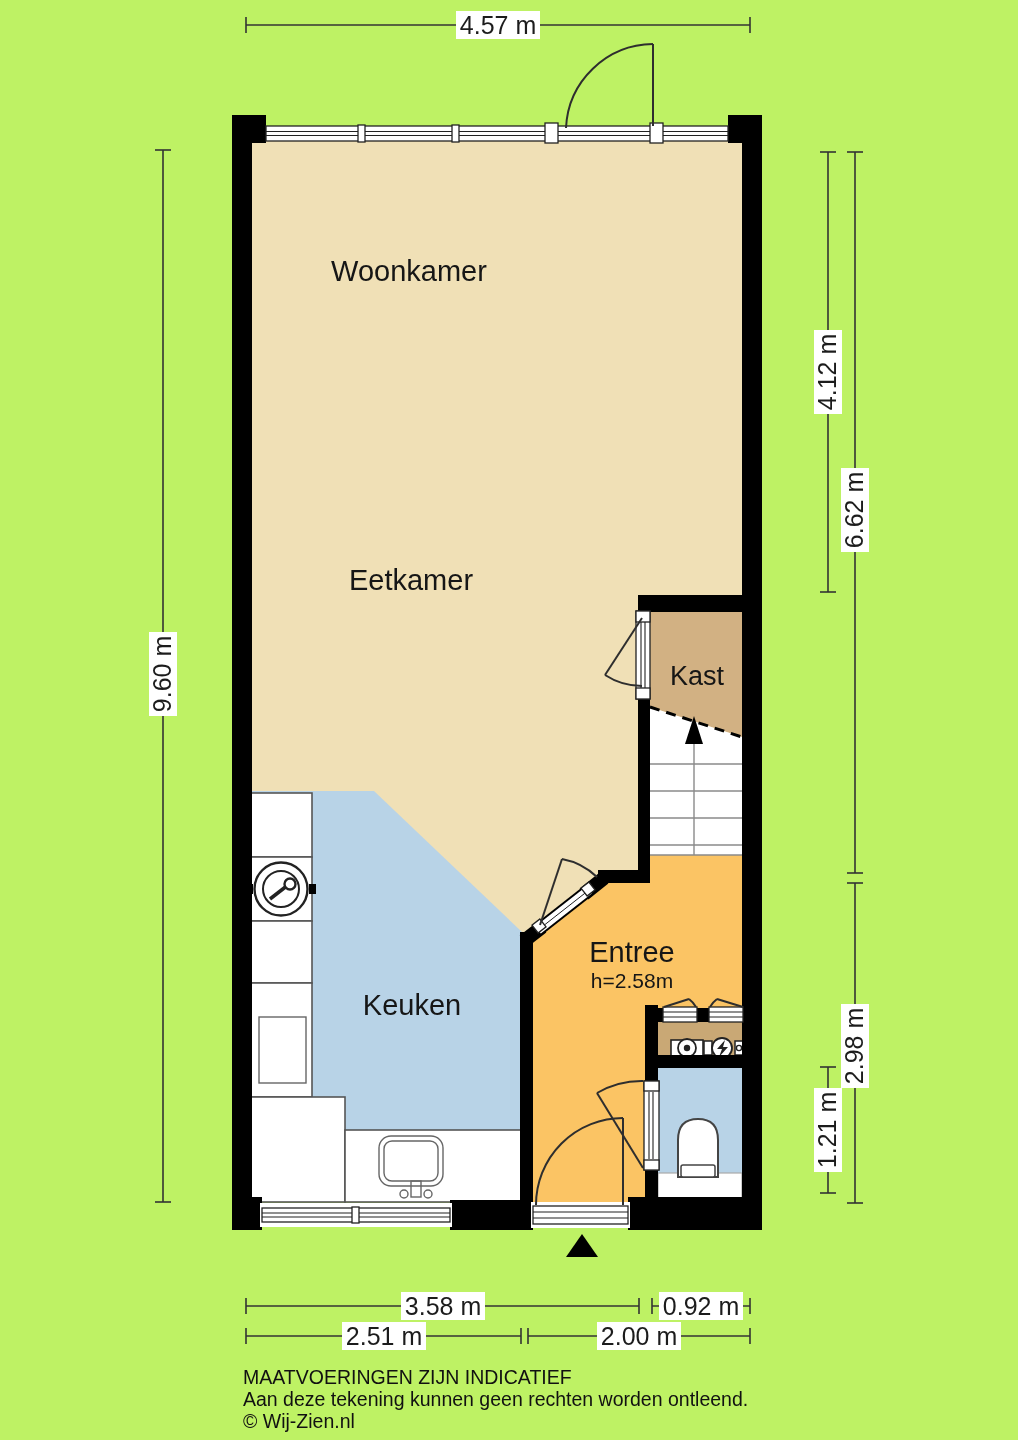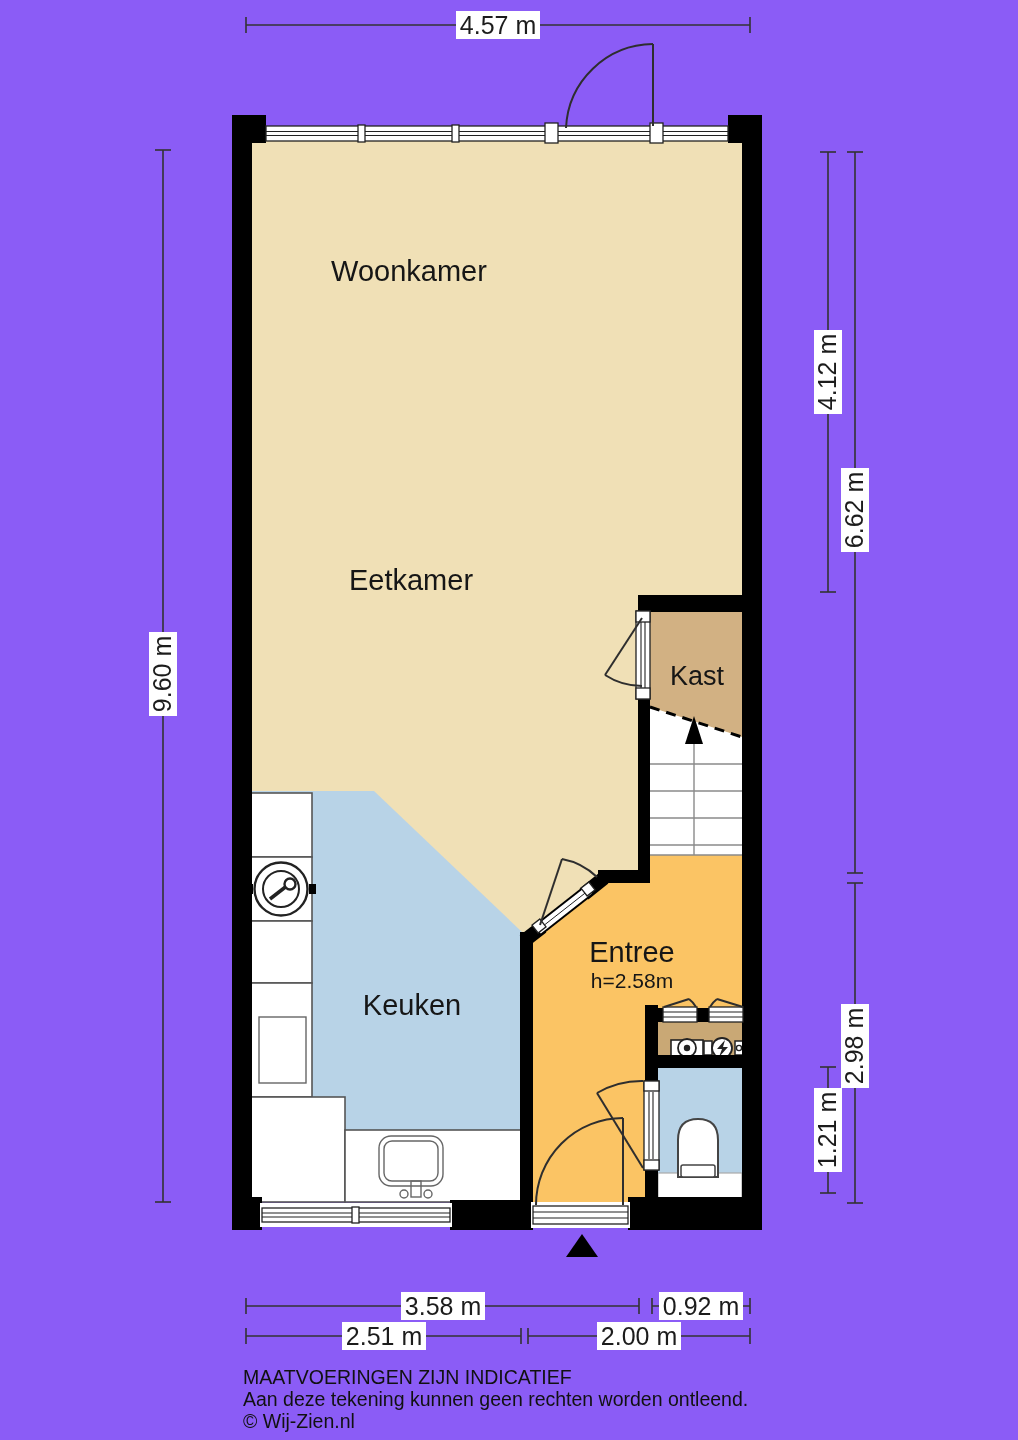--- a/index.html
+++ b/index.html
@@ -1,16 +1,16 @@
 <!DOCTYPE html>
 <html><head>
 <meta charset="utf-8">
 <style>
   html,body{margin:0;padding:0;background:#fff;}
-  .canvas{position:relative;width:1018px;height:1440px;background:#8b5cf6;overflow:hidden;
+  .canvas{position:relative;width:1018px;height:1440px;background:#bef264;overflow:hidden;
           font-family:"Liberation Sans",sans-serif;}
   svg{position:absolute;left:0;top:0;}
   .w{fill:#000;}
   .frame{fill:#fff;stroke:#222;stroke-width:1.3;}
   .glz{stroke:#222;stroke-width:1.1;fill:none;}
   .leaf{stroke:#2e2e2e;stroke-width:2;fill:none;}
   .fix{fill:#fff;stroke:#555;stroke-width:1.6;}
   .fix2{fill:none;stroke:#666;stroke-width:1.4;}
   .dim{stroke:#333;stroke-width:1.6;}
   .pad{fill:#fff;}

